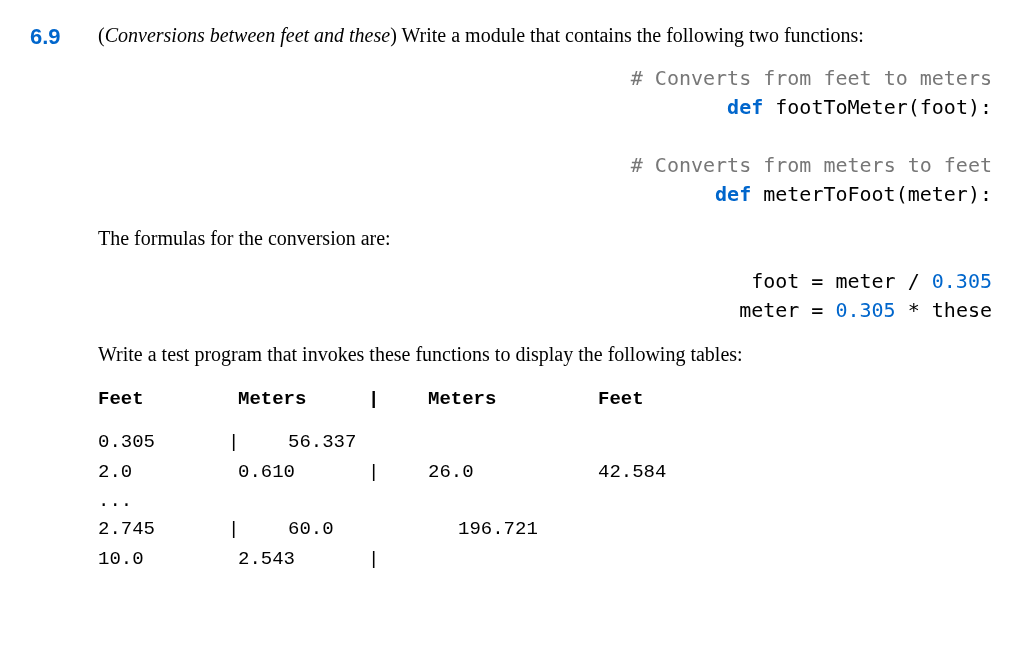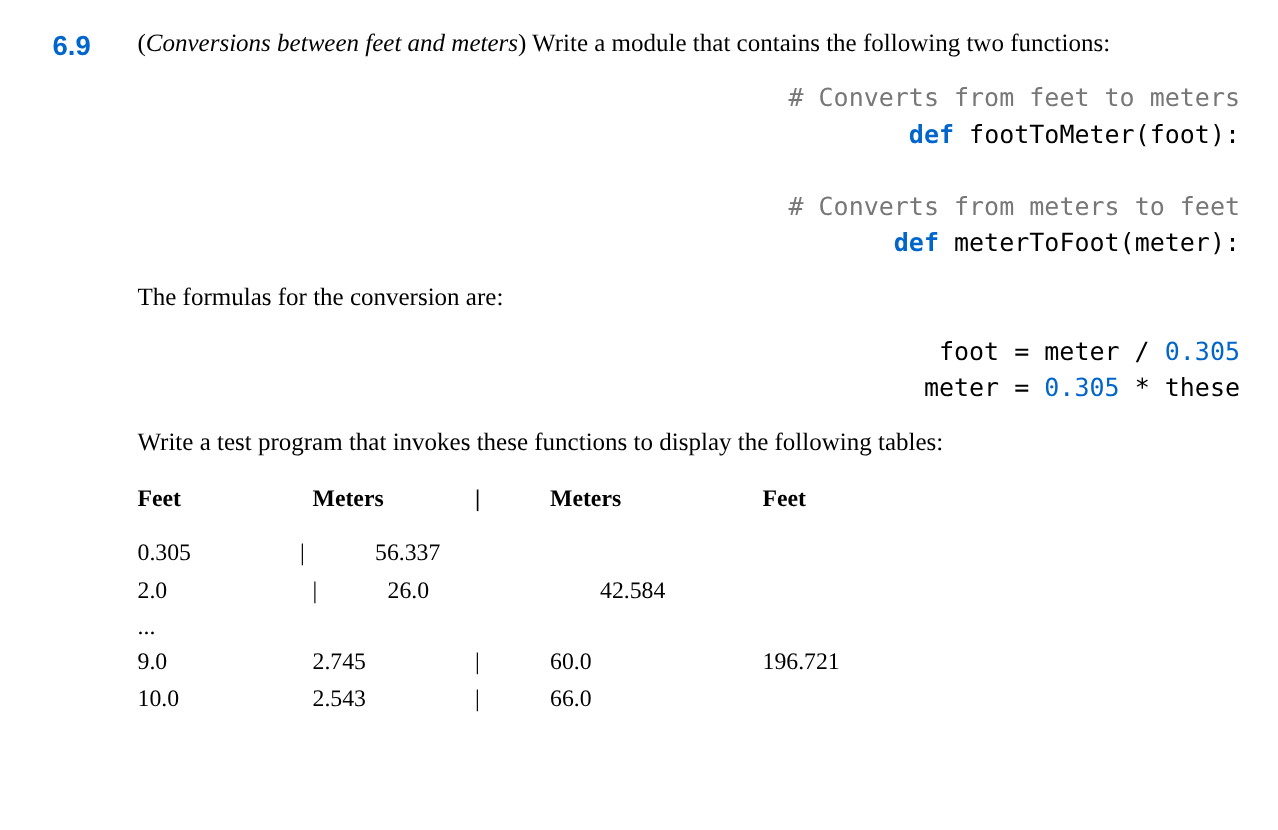--- a/index.html
+++ b/index.html
@@ -12,21 +12,20 @@
       font-size: 19px;
       line-height: 1.5;
       color: #000;
       background: #fff;
       padding: 20px 30px;
       width: 1022px;
     }
     .exercise-container {
       display: flex;
       gap: 28px;
-      margin-left: 12px;
     }
     .exercise-number {
       font-family: 'Helvetica Neue', Arial, sans-serif;
       font-weight: bold;
       font-size: 22px;
       color: #0066cc;
       flex-shrink: 0;
       min-width: 40px;
     }
     .exercise-body {
@@ -60,21 +59,21 @@
     .code-block .funcname {
       color: #000;
     }
     .code-block .plain {
       color: #000;
     }
     .code-block .number {
       color: #0066cc;
     }
     .table-block {
-      font-family: Liberation Serif, serif;
+      font-family: Liberation Mono, monospace;
       font-size: 19px;
       line-height: 1.55;
       margin-top: 16px;
     }
     .table-row {
       display: flex;
     }
     .table-row.header-row {
       font-weight: bold;
       margin-bottom: 14px;
@@ -99,21 +98,21 @@
     }
   </style>
 </head>
 <body>
 
 <div class="exercise-container">
   <div class="exercise-number">6.9</div>
   <div class="exercise-body">
 
     <p class="problem-text">
-      (<span class="problem-title">Conversions between feet and meters</span><span>) Write a module that contains the following two functions:</span>
+      (<span class="problem-title">Conversions between feet and these</span><span>) Write a module that contains the following two functions:</span>
     </p>
 
     <div class="code-block"><span class="comment"># Converts from feet to meters</span>
 <span class="keyword">def</span><span class="funcname"> footToMeter(foot):</span>
 
 <span class="comment"># Converts from meters to feet</span>
 <span class="keyword">def</span><span class="funcname"> meterToFoot(meter):</span></div>
 
     <p class="problem-text">The formulas for the conversion are:</p>
 
@@ -131,38 +130,37 @@
         <div class="col-feet2">Feet</div>
       </div>
 
       <div class="table-row">
         <div class="col-meters">0.305</div>
         <div class="col-sep">|</div>
         <div class="col-feet2">56.337</div>
       </div>
       <div class="table-row">
         <div class="col-feet">2.0</div>
+        <div class="col-meters">0.610</div>
         <div class="col-sep">|</div>
         <div class="col-meters2">26.0</div>
         <div class="col-feet2">42.584</div>
       </div>
 
       <div class="table-row ellipsis-row">
         <div class="col-feet">...</div>
       </div>
 
       <div class="table-row">
-        <div class="col-feet">9.0</div>
         <div class="col-meters">2.745</div>
         <div class="col-sep">|</div>
         <div class="col-meters2">60.0</div>
         <div class="col-feet2">196.721</div>
       </div>
       <div class="table-row">
         <div class="col-feet">10.0</div>
         <div class="col-meters">2.543</div>
         <div class="col-sep">|</div>
-        <div class="col-meters2">66.0</div>
       </div>
     </div>
 
   </div>
 </div>
 
 </body></html>

